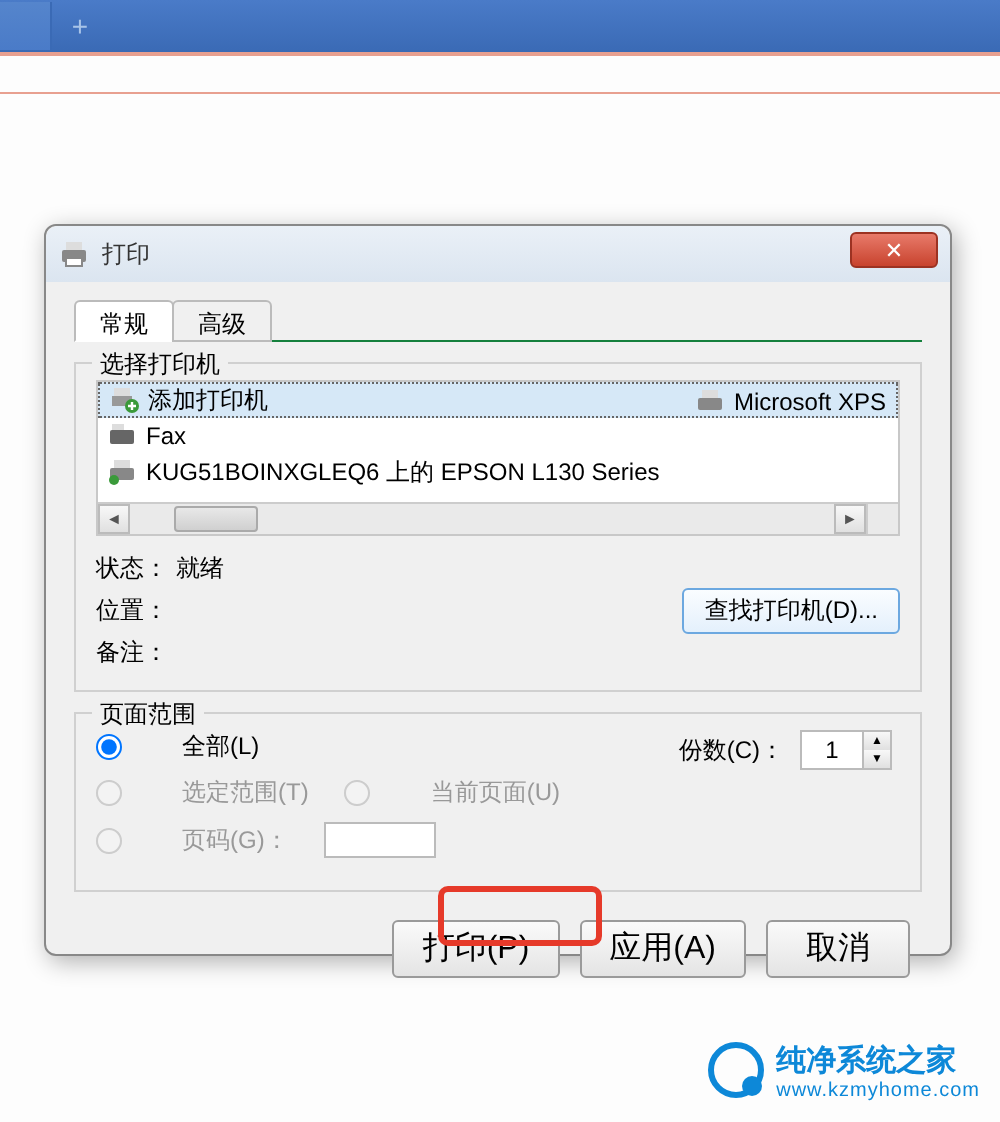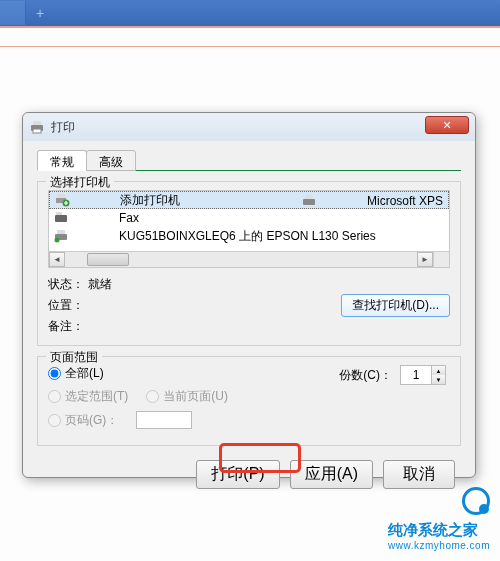--- a/index.html
+++ b/index.html
@@ -18,45 +18,45 @@
     .tabs-bar { border-bottom: 1px solid #15803d; height: 22px; display: flex; }
     .tab { padding: 3px 12px; border: 1px solid #bbb; background: #f0f0f0; font-size: 12px; margin-right: -1px; border-radius: 3px 3px 0 0; position: relative; top: 1px; cursor: pointer; }
     .tab.active { background: #fff; border-bottom: 1px solid #fff; }
     .tab-content { padding-top: 10px; }
     .fieldset { border: 1px solid #d0d0d0; padding: 8px 10px 10px; margin-bottom: 10px; position: relative; }
     .fieldset-legend { position: absolute; top: -8px; left: 8px; background: #f0f0f0; padding: 0 4px; font-size: 12px; }
     .printer-list { border: 1px solid #c8c8c8; background: #fff; height: 78px; overflow: hidden; position: relative; }
     .printer-row { display: flex; align-items: center; padding: 2px 4px; height: 18px; }
     .printer-row.selected { background: #d6e8f7; border: 1px dotted #666; }
     .printer-icon { width: 16px; height: 16px; margin-right: 4px; display: inline-block; }
-    .printer-name { font-size: 12px; margin-left: 46px; }
+    .printer-name { font-size: 12px; }
     .ms-xps { position: absolute; right: 6px; top: 2px; display: flex; align-items: center; }
     .hscrollbar { position: absolute; bottom: 0; left: 0; right: 16px; height: 16px; background: #eaeaea; border-top: 1px solid #ccc; display: flex; align-items: center; }
     .hsb-btn { width: 16px; height: 15px; background: linear-gradient(180deg, #f8f8f8, #e0e0e0); border: 1px solid #bbb; display: flex; align-items: center; justify-content: center; font-size: 8px; color: #555; }
     .hsb-thumb { width: 42px; height: 13px; margin-left: 22px; background: linear-gradient(180deg, #e8e8e8, #d0d0d0); border: 1px solid #aaa; border-radius: 2px; }
     .hsb-right { width: 16px; height: 16px; position: absolute; right: 0; bottom: 0; background: #eaeaea; border-top: 1px solid #ccc; border-left: 1px solid #ccc; }
     .status-grid { display: grid; grid-template-columns: 40px 1fr auto; row-gap: 4px; margin-top: 8px; align-items: center; font-size: 12px; }
     .checkbox-wrap { display: flex; align-items: center; margin-right: 12px; }
     .checkbox-wrap input { margin-right: 4px; }
     .win-btn { display: inline-block; padding: 2px 10px; background: linear-gradient(180deg, #fafdff, #e4f0fc); border: 1px solid #6ca8e0; border-radius: 3px; font-size: 12px; cursor: pointer; min-width: 88px; text-align: center; }
     .status-right { display: flex; flex-direction: column; align-items: flex-end; gap: 6px; }
     .range-row { display: flex; align-items: center; margin-bottom: 6px; }
-    .radio-wrap { display: flex; margin-right: 18px; font-size: 12px; }
+    .radio-wrap { display: flex; margin-right: 18px; font-size: 12px; gap: 26px; }
     .radio-wrap input { margin-right: 4px; }
     .disabled { color: #999; }
     .small-input { width: 56px; height: 18px; border: 1px solid #bbb; background: #fff; padding: 0 3px; font-size: 12px; }
     .copies-col { position: absolute; right: 14px; top: 8px; display: flex; align-items: center; gap: 8px; }
     .spinner { width: 46px; height: 20px; border: 1px solid #bbb; display: flex; background: #fff; }
     .spinner-val { flex: 1; text-align: center; line-height: 18px; font-size: 12px; }
     .spinner-btns { width: 14px; display: flex; flex-direction: column; border-left: 1px solid #bbb; }
     .spinner-btn { flex: 1; font-size: 6px; display: flex; align-items: center; justify-content: center; background: linear-gradient(180deg, #f8f8f8, #e0e0e0); cursor: pointer; }
     .dialog-buttons { display: flex; justify-content: flex-end; gap: 10px; padding: 4px 6px 0; }
     .plain-btn { padding: 3px 14px; background: linear-gradient(180deg, #fafafa, #e4e4e4); border: 1px solid #9a9a9a; border-radius: 3px; font-size: 16px; cursor: pointer; min-width: 72px; text-align: center; }
     .print-highlight { position: absolute; left: 219px; top: 443px; width: 82px; height: 30px; border: 3px solid #e63a2a; border-radius: 5px; pointer-events: none; }
-    .watermark { position: absolute; right: 10px; bottom: 10px; display: flex; align-items: flex-end; gap: 6px; flex-direction: column; }
+    .watermark { position: absolute; right: 10px; bottom: 10px; display: flex; align-items: flex-start; gap: 6px; }
     .wm-logo-outer { width: 28px; height: 28px; border: 3px solid #0d88d8; border-radius: 50%; position: relative; }
     .wm-logo-inner { position: absolute; width: 10px; height: 10px; background: #0d88d8; border-radius: 50%; right: -2px; bottom: -2px; }
     .wm-text { display: flex; flex-direction: column; }
     .wm-cn { font-size: 15px; font-weight: bold; color: #0d88d8; }
     .wm-url { font-size: 10px; color: #0d88d8; letter-spacing: .5px; }
     .icon-svg { width: 16px; height: 16px; display: block; }
     .second-fieldset { position: relative; }
   </style>
 </head>
 <body>

